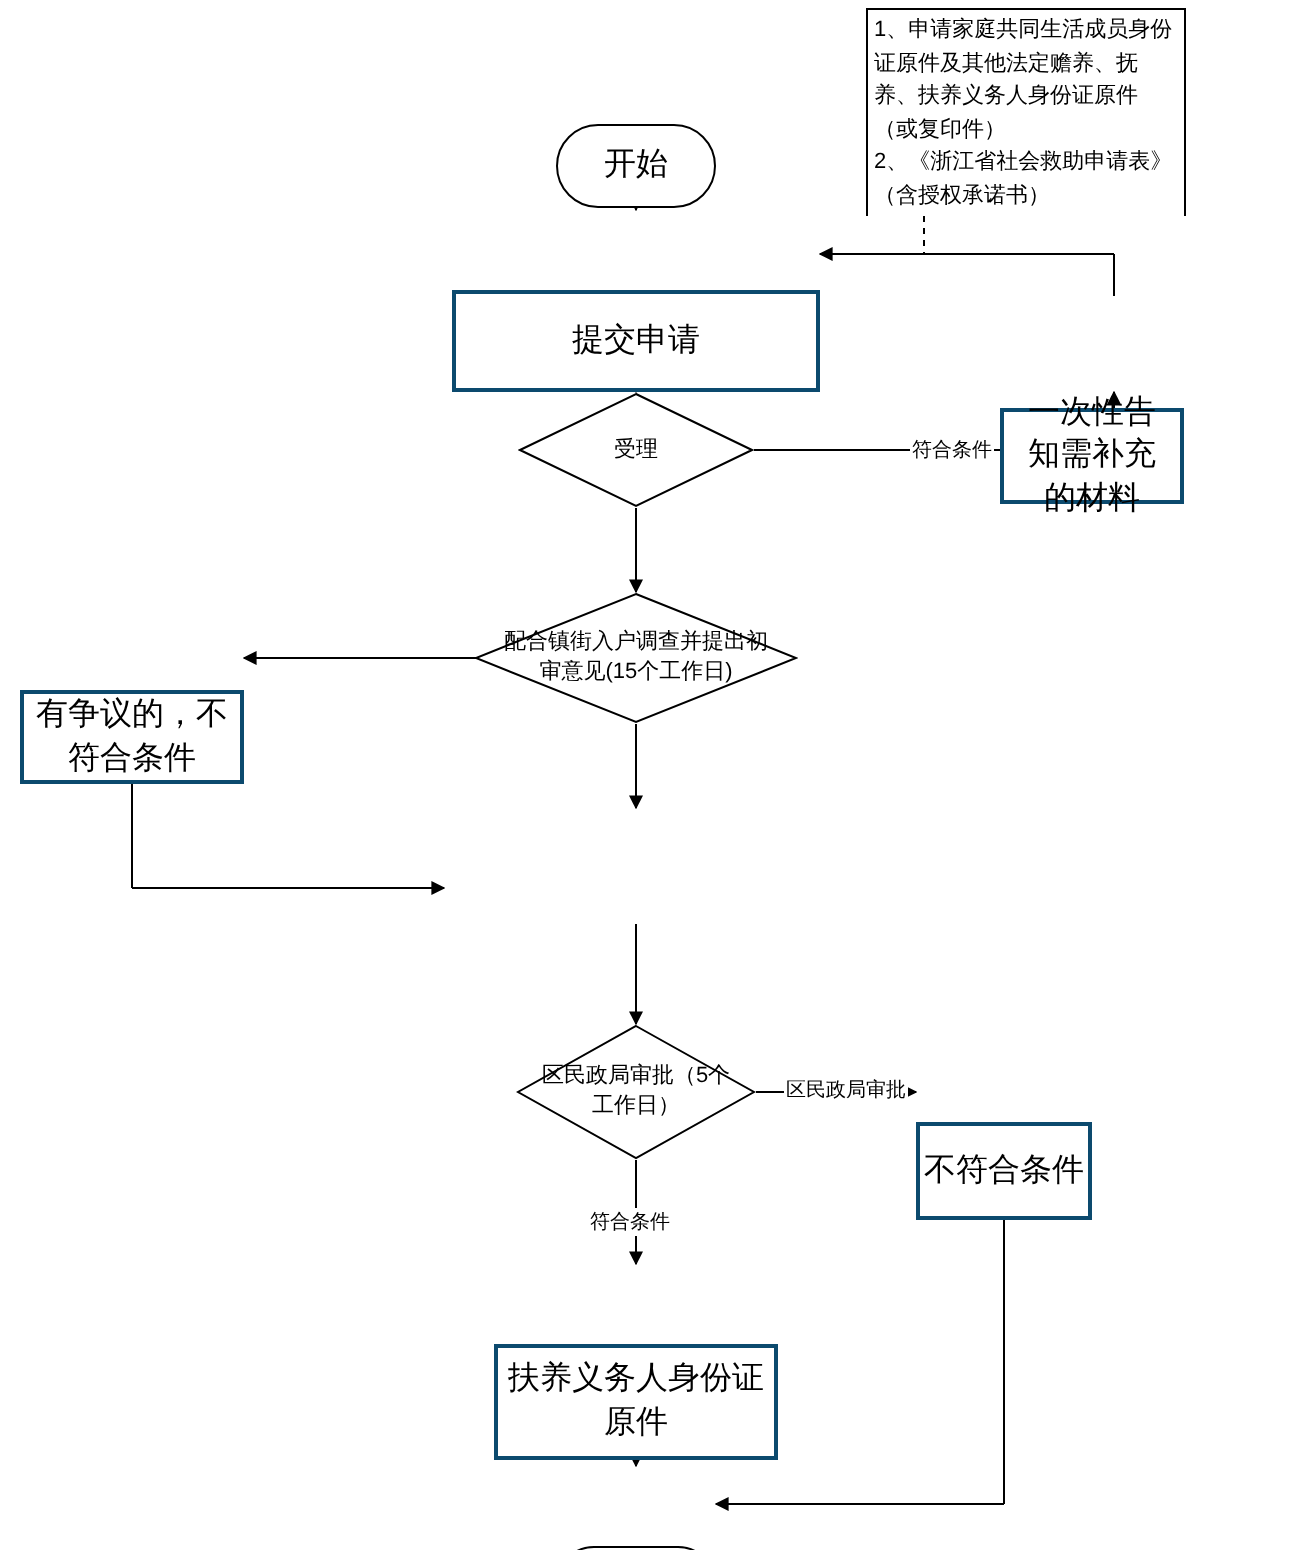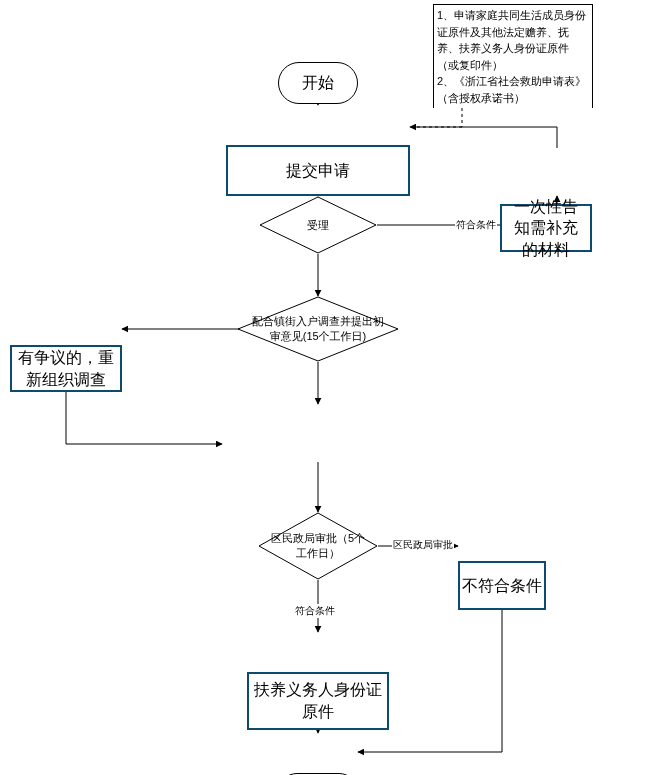--- a/index.html
+++ b/index.html
@@ -153,21 +153,21 @@
   <div class="decision-wrap" style="left:259px; top:196px; width:118px; height:58px;">
     <svg class="dshape" viewBox="0 0 118 58" xmlns="http://www.w3.org/2000/svg">
       <polygon points="59,1 117,29 59,57 1,29" fill="#fff" stroke="#000" stroke-width="1"></polygon>
     </svg>
     <div class="dtext">受理</div>
   </div>
 
   <div class="edge-label" style="left:455px; top:218px;">符合条件</div>
 
   <div class="node process" style="left:10px; top:305px; width:112px; height:47px;">
-    <span style="padding:0 4px;">有争议的，重新组织调查</span>
+    <span style="padding:0 4px;">有争议的，不符合条件</span>
   </div>
 
   <div class="decision-wrap" style="left:237px; top:296px; width:162px; height:66px;">
     <svg class="dshape" viewBox="0 0 162 66" xmlns="http://www.w3.org/2000/svg">
       <polygon points="81,1 161,33 81,65 1,33" fill="#fff" stroke="#000" stroke-width="1"></polygon>
     </svg>
     <div class="dtext" style="padding:0 14px;">配合镇街入户调查并提出初审意见(15个工作日)</div>
   </div>
 
 

